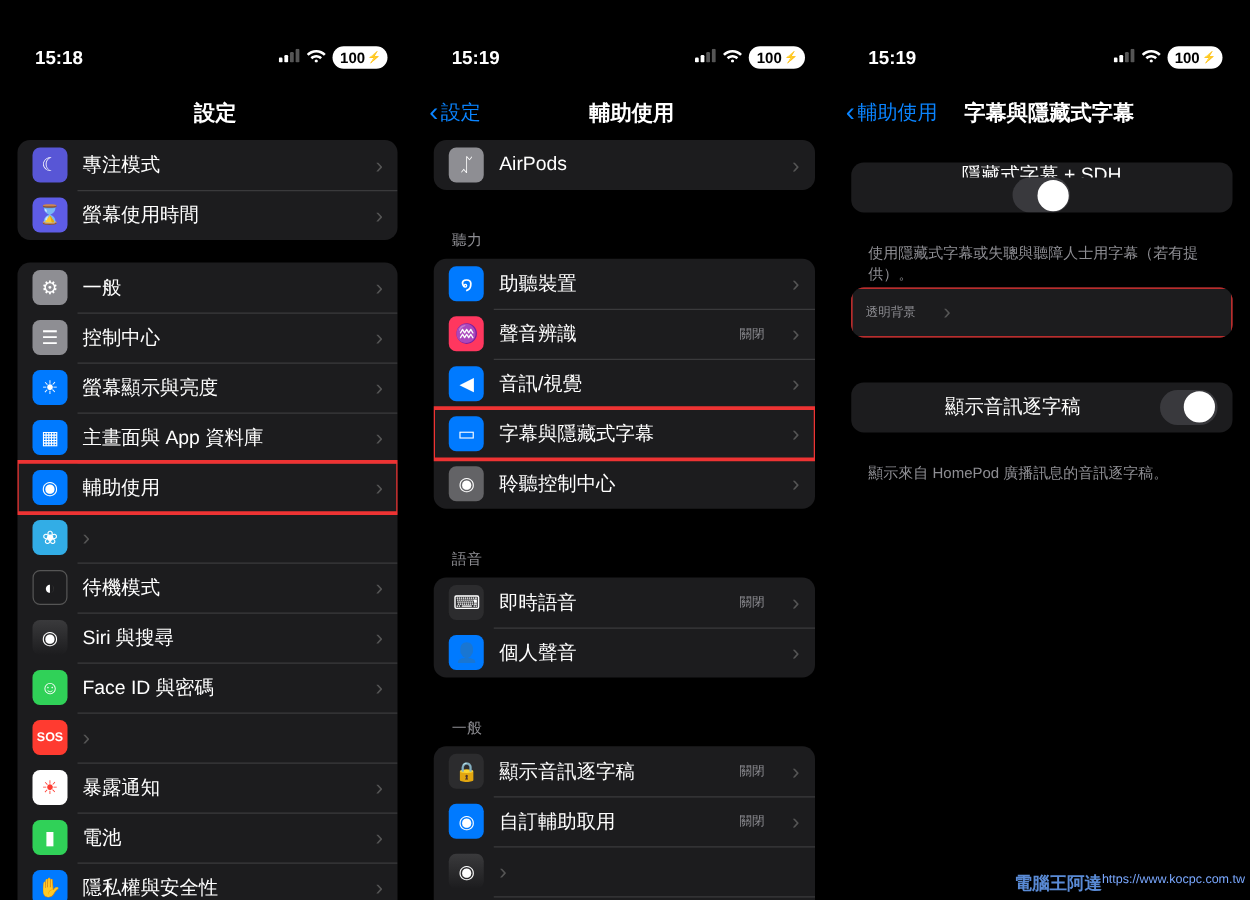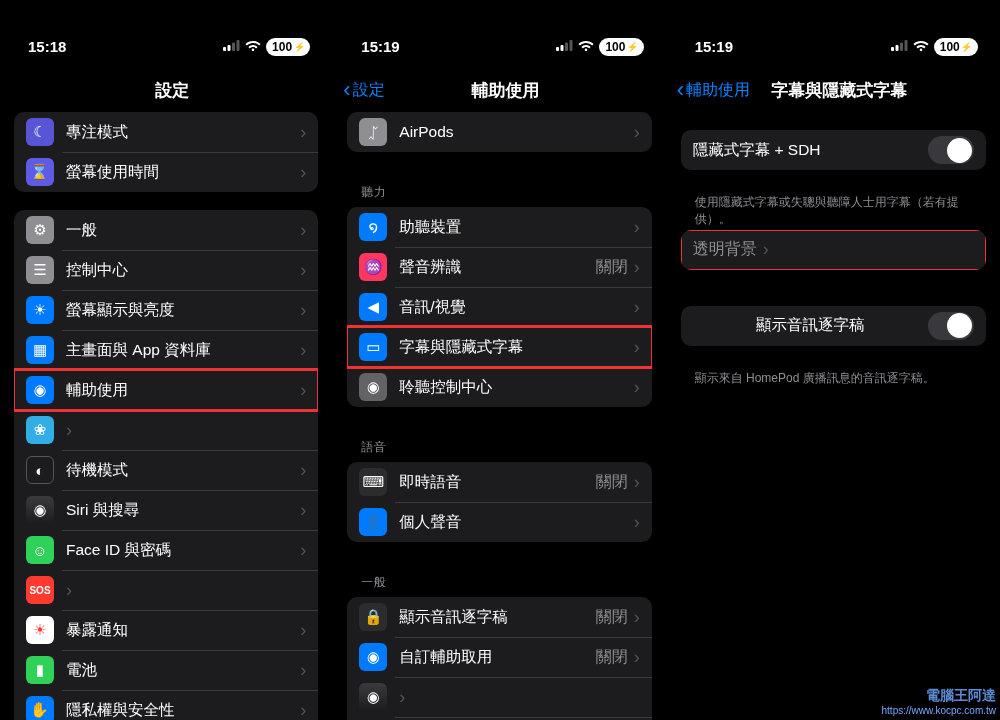--- a/index.html
+++ b/index.html
@@ -21,21 +21,21 @@
   .group { margin: 0 14px 18px 14px; background: #1c1c1e; border-radius: 10px; overflow: hidden; }
   .group.first { margin-top: 0; }
   .header-label { font-size: 12px; color: #8e8e93; padding: 14px 28px 6px 28px; letter-spacing: 0.3px; }
   .footer-label { font-size: 12px; color: #8e8e93; padding: 6px 28px 2px 28px; line-height: 1.4; }
 
   .row { display: flex; align-items: center; height: 40px; padding: 0 12px; position: relative; }
   .row + .row::before { content: ""; position: absolute; left: 48px; right: 0; top: 0; height: 0.5px; background: #3a3a3c; }
 
   .icon { width: 28px; height: 28px; border-radius: 6px; margin-right: 12px; flex-shrink: 0; display: flex; align-items: center; justify-content: center; font-size: 15px; color: #fff; }
   .label { flex: 1; font-size: 15.5px; color: #fff; white-space: nowrap; overflow: hidden; }
-  .detail { font-size: 16px; color: #8e8e93; margin-right: 6px; }
+  .detail { font-size: 10px; color: #8e8e93; margin-right: 22px; }
   .chevron { color: #555; font-size: 18px; font-weight: 400; }
 
   .toggle { width: 46px; height: 28px; border-radius: 14px; background: #39393d; position: relative; flex-shrink: 0; }
   .toggle .knob { width: 25px; height: 25px; background: #fff; border-radius: 50%; position: absolute; top: 1.5px; right: 1.5px; }
 
   .highlight { position: absolute; border: 3px solid #e33; pointer-events: none; z-index: 50; }
 
   
   .bg-purple  { background: #5856d6; }
   .bg-indigo  { background: #5e5ce6; }
@@ -44,21 +44,21 @@
   .bg-blue    { background: #007aff; }
   .bg-cyan    { background: #32ade6; }
   .bg-green   { background: #30d158; }
   .bg-redSOS  { background: #ff3b30; font-size: 10px; font-weight: 700; }
   .bg-white   { background: #fff; color:#ff3b30; }
   .bg-black   { background: #1c1c1e; border:0.5px solid #555; }
   .bg-pink    { background: #ff375f; }
   .bg-dark    { background: #2c2c2e; }
   .bg-grad    { background: linear-gradient(180deg,#3a3a3c,#1c1c1e); }
 
-  .watermark { position: absolute; right: 4px; bottom: 4px; font-size: 10px; color: #7aa8ff; z-index: 60; display:flex; flex-direction:column; align-items:flex-end;}
+  .watermark { position: absolute; right: 4px; bottom: 4px; font-size: 10px; color: #7aa8ff; z-index: 60; display:flex; flex-direction:row; align-items:flex-start;}
   .watermark .t { font-size: 14px; color:#5a8bd6; font-weight:700; }
 </style>
 </head>
 <body>
 
 <div class="screens" id="screens">
     <div class="screen">
       <div class="status-bar">
         <span>15:18</span>
         <span class="status-icons">
@@ -279,21 +279,21 @@
       <div class="nav">
         <div class="nav-back">
           <span class="chev">‹</span>
           <span>輔助使用</span>
         </div>
         <span class="nav-title">字幕與隱藏式字幕</span>
       </div>
       <div class="content">
         <div style="height:18px"></div>
         <div class="group">
-          <div class="row no-icon" style="position:relative;">
+          <div class="row no-icon" style="position:relative;flex-direction:column;">
             <span class="label">隱藏式字幕 + SDH</span>
             <span class="toggle">
               <span class="knob"></span>
             </span>
           </div>
         </div>
         <div class="footer-label">使用隱藏式字幕或失聰與聽障人士用字幕（若有提供）。</div>
         <div class="group">
           <div class="row no-icon" style="position:relative;">
             <span class="detail">透明背景</span>

